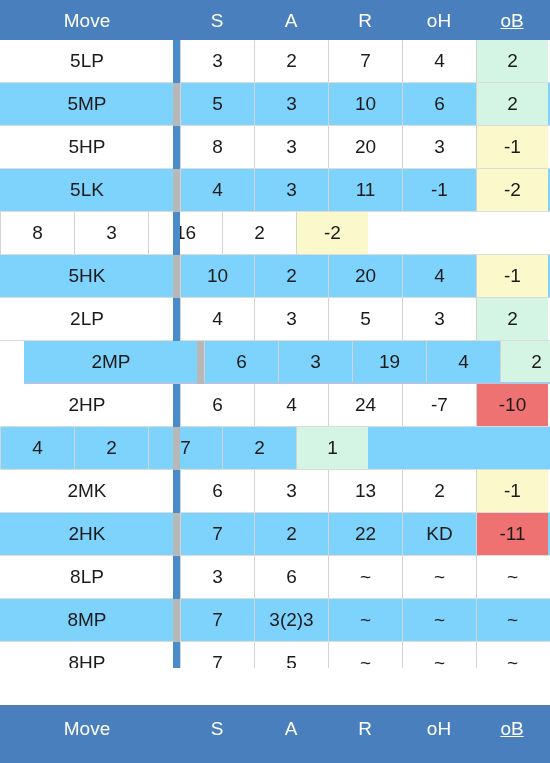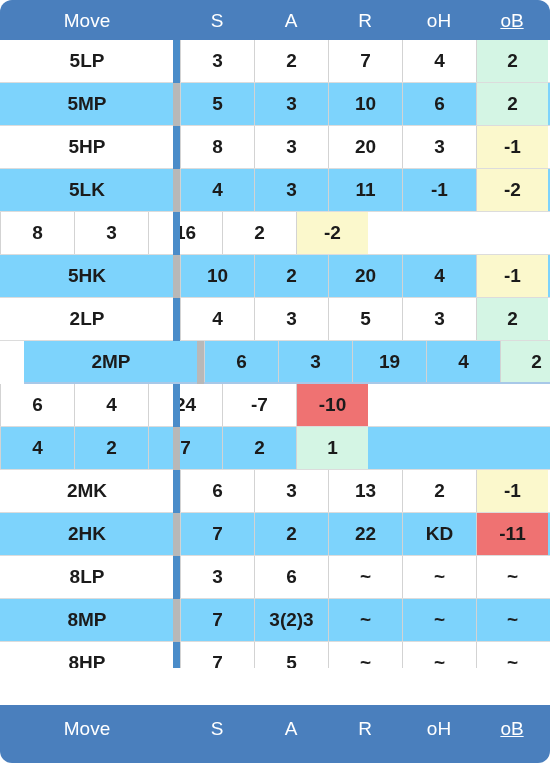--- a/index.html
+++ b/index.html
@@ -14,21 +14,20 @@
     font-family: "Liberation Sans", sans-serif;
     -webkit-font-smoothing: antialiased;
   }
 
   #frametable {
     position: relative;
     width: 550px;
     height: 763px;
     overflow: hidden;
     background: #ffffff;
-    border-radius: 12px;
   }
 
   
   .hdr-bar {
     position: absolute;
     left: 0;
     width: 550px;
     background: #4a7fbd;
     box-sizing: border-box;
     z-index: 20;
@@ -67,21 +66,20 @@
   .hdr-cell.num.last { width: 72px; text-decoration: underline; }
 
   
   #table-body {
     position: absolute;
     top: 40px;
     left: 0;
     width: 550px;
     height: 628px;
     overflow: hidden;
-    font-weight: bold;
   }
 
   .row {
     position: relative;
     display: flex;
     width: 550px;
     height: 43px;
     box-sizing: border-box;
     border-bottom: 1px solid #dcdcdc;
     background: #ffffff;
@@ -216,20 +214,21 @@
       <div class="row alt greydiv blueline">
         <div class="cell move">2MP</div>
         <div class="cell num">6</div>
         <div class="cell num">3</div>
         <div class="cell num">19</div>
         <div class="cell num">4</div>
         <div class="cell num last g">2</div>
         <div class="freeze"></div>
       </div>
       <div class="row">
+        <div class="cell move">2HP</div>
         <div class="cell num">6</div>
         <div class="cell num">4</div>
         <div class="cell num">24</div>
         <div class="cell num">-7</div>
         <div class="cell num last r">-10</div>
         <div class="freeze"></div>
       </div>
       <div class="row alt greydiv">
         <div class="cell num">4</div>
         <div class="cell num">2</div>

